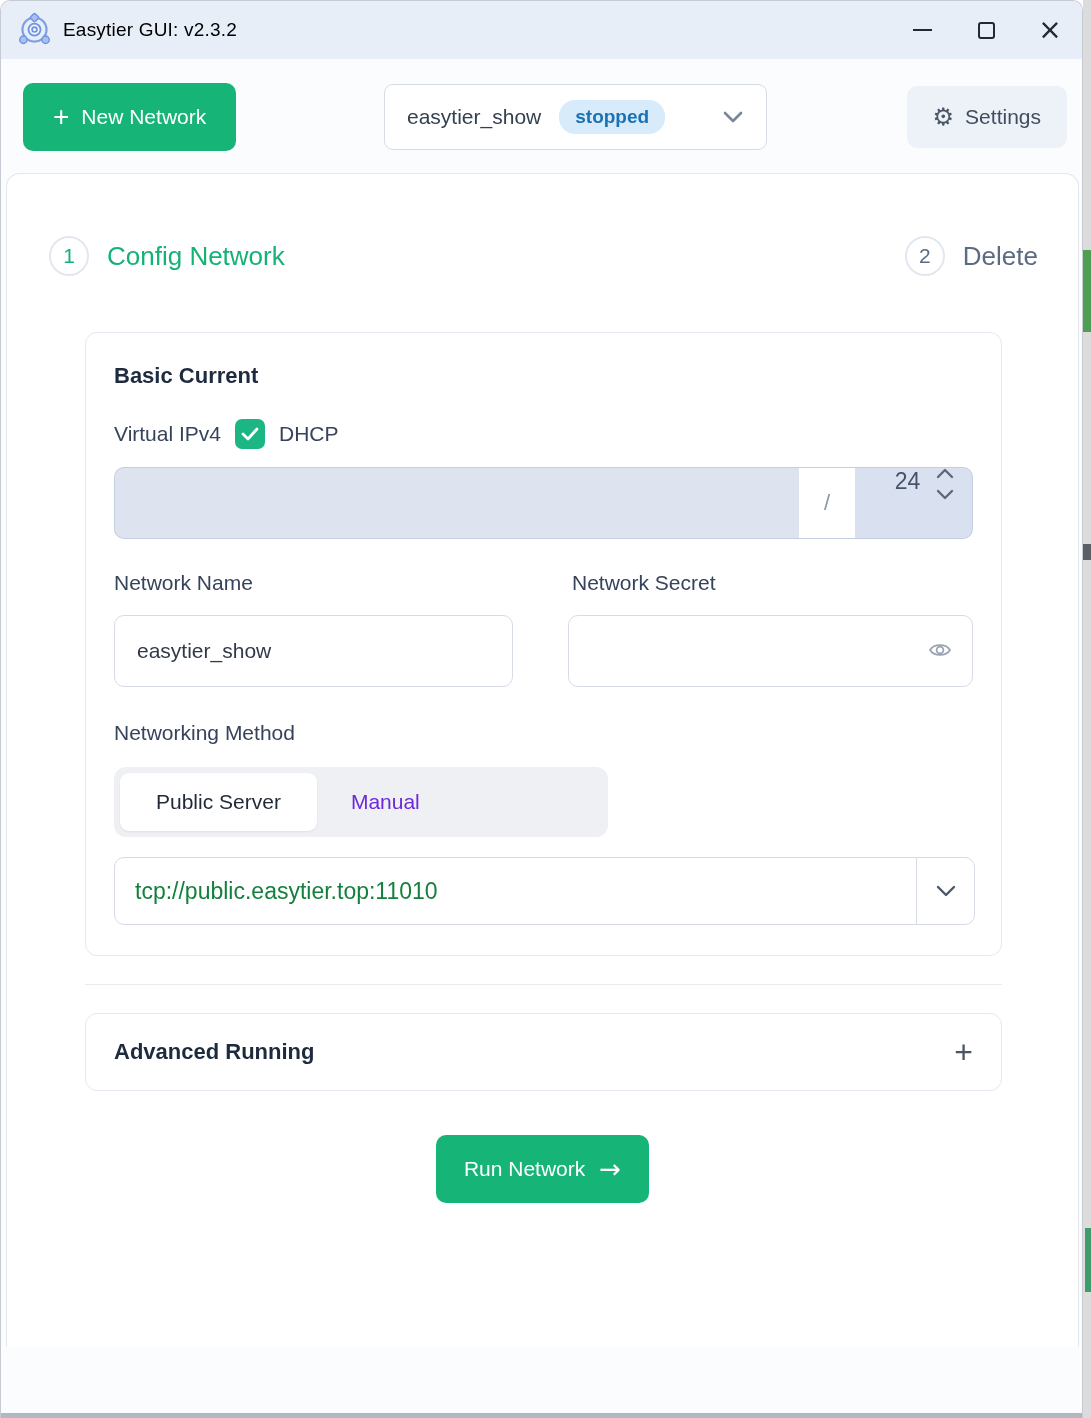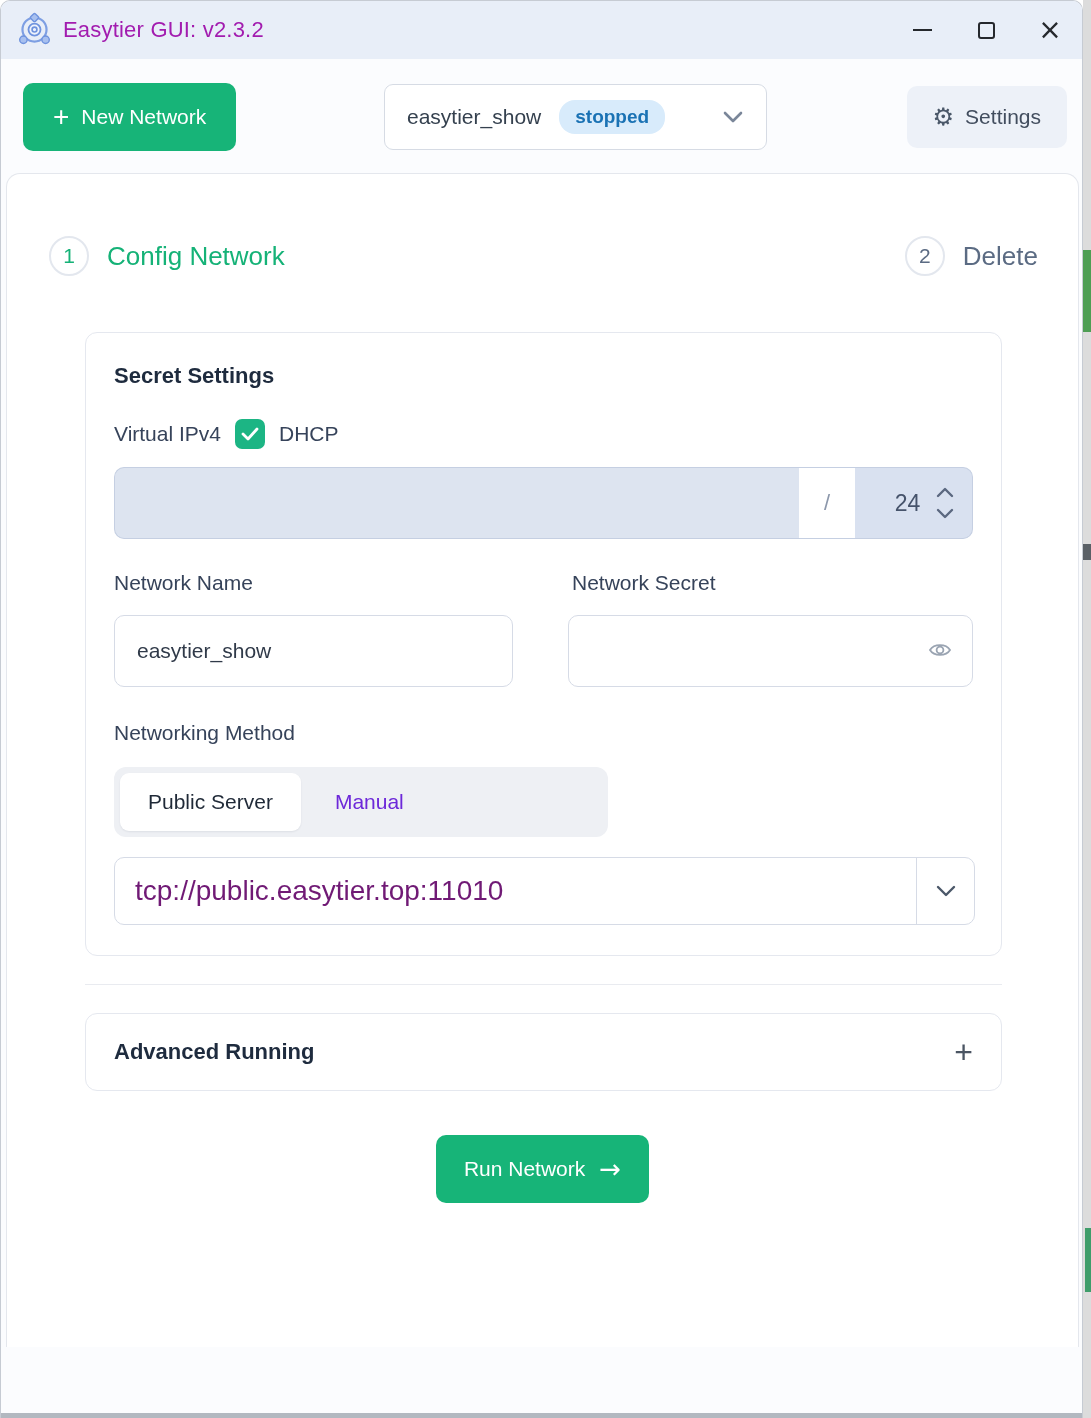--- a/index.html
+++ b/index.html
@@ -21,21 +21,21 @@
     border-radius:10px 10px 0 0; overflow:hidden;
   }
   .window-bottom-strip { position:absolute; left:0; bottom:0; width:1083px; height:5px; background:#b2b8c0; }
 
   
   .titlebar {
     height:58px; background:#e8eef8; display:flex; align-items:center;
     padding-left:15px; position:relative;
   }
   .app-logo { width:37px; height:37px; margin-right:10px; flex:0 0 auto; }
-  .app-title { font-size:22px; color:#a21caf; letter-spacing:.2px; }
+  .app-title { font-size:19px; color:#000000; letter-spacing:.2px; }
   .win-controls { position:absolute; right:0; top:0; height:58px; display:flex; }
   .win-btn { width:64px; height:58px; display:flex; align-items:center; justify-content:center; cursor:default; }
   .glyph-min { display:block; width:19px; height:2px; background:#25282d; }
   .glyph-max { display:block; width:17px; height:17px; border:2px solid #25282d; border-radius:3px; }
   .glyph-close { font-size:28px; color:#25282d; line-height:1; font-family:"DejaVu Sans",sans-serif; }
 
   
   .toolbar { height:114px; background:#fbfcfe; position:relative; }
   .btn-new {
     position:absolute; left:22px; top:24px; height:68px; padding:0 30px;
@@ -98,21 +98,21 @@
     flex:1; background:#dde4f0; border:1px solid #c5cfe2; border-right:none;
     border-radius:10px 0 0 10px; font-size:20px; color:#36435a; padding:0 18px;
     font-family:inherit;
   }
   .ip-sep {
     width:56px; background:#ffffff; border-top:1px solid #c5cfe2; border-bottom:1px solid #c5cfe2;
     display:flex; align-items:center; justify-content:center; font-size:22px; color:#8c97ab;
   }
   .ip-prefix {
     width:118px; background:#d9e1f0; border:1px solid #c5cfe2; border-left:none;
-    border-radius:0 10px 10px 0; display:flex; align-items:center; padding:0 18px 0 24px;
+    border-radius:0 10px 10px 0; display:flex; padding:0 18px 0 24px;
   }
   .ip-prefix .val { font-size:23px; color:#46536b; flex:1; text-align:center; }
   .spin-col { display:flex; flex-direction:column; gap:10px; align-items:center; }
   .spin-btn { display:flex; cursor:pointer; }
 
   .row-labels { margin-top:32px; display:flex; }
   .row-labels .l1 { width:458px; }
   .row-inputs { margin-top:20px; display:flex; }
   .text-input {
     width:403px; height:72px; border:1px solid #d6dbe6; border-radius:10px;
@@ -126,27 +126,27 @@
   .segmented {
     margin-top:22px; width:494px; height:70px; background:#eef0f4; border-radius:12px;
     display:flex; align-items:center; padding:6px; gap:4px;
   }
   .seg-tab {
     height:58px; display:flex; align-items:center; justify-content:center;
     font-size:21px; color:#6d28d9; border-radius:9px; cursor:pointer; padding:0 30px;
   }
   .seg-tab.active {
     background:#ffffff; color:#1f2937; box-shadow:0 1px 2px rgba(30,41,59,.08);
-    padding:0 28px;
+    padding:0 36px;
   }
   .url-select {
     margin-top:20px; width:861px; height:68px; border:1px solid #d6dbe6; border-radius:10px;
     display:flex; align-items:stretch; background:#fff; cursor:pointer;
   }
-  .url-text { flex:1; display:flex; align-items:center; padding:0 20px; font-size:28px; color:#701a75; }
+  .url-text { flex:1; display:flex; align-items:center; padding:0 20px; font-size:23px; color:#15803d; }
   .url-chev {
     width:58px; border-left:1px solid #d6dbe6; display:flex; align-items:center; justify-content:center;
   }
 
   .divider { width:917px; margin:28px 0 0 78px; border-top:1px solid #e9ebf0; }
 
   .card-advanced {
     margin-top:28px; height:78px; display:flex; align-items:center; padding:0 28px;
     justify-content:space-between;
   }
@@ -231,21 +231,21 @@
         <div class="step-circle">1</div>
         <div class="step-label">Config Network</div>
       </div>
       <div class="step inactive">
         <div class="step-circle">2</div>
         <div class="step-label">Delete</div>
       </div>
     </div>
 
     <div class="card card-basic">
-      <div class="card-title">Secret Settings</div>
+      <div class="card-title">Basic Current</div>
 
       <div class="row-ipv4">
         <span class="label">Virtual IPv4</span>
         <span class="checkbox">
           <svg width="18" height="14" viewBox="0 0 18 14">
             <polyline points="2,7 7,12 16,2" fill="none" stroke="#ffffff" stroke-width="2.8" stroke-linecap="round" stroke-linejoin="round"></polyline>
           </svg>
         </span>
         <span class="label">DHCP</span>
       </div>

